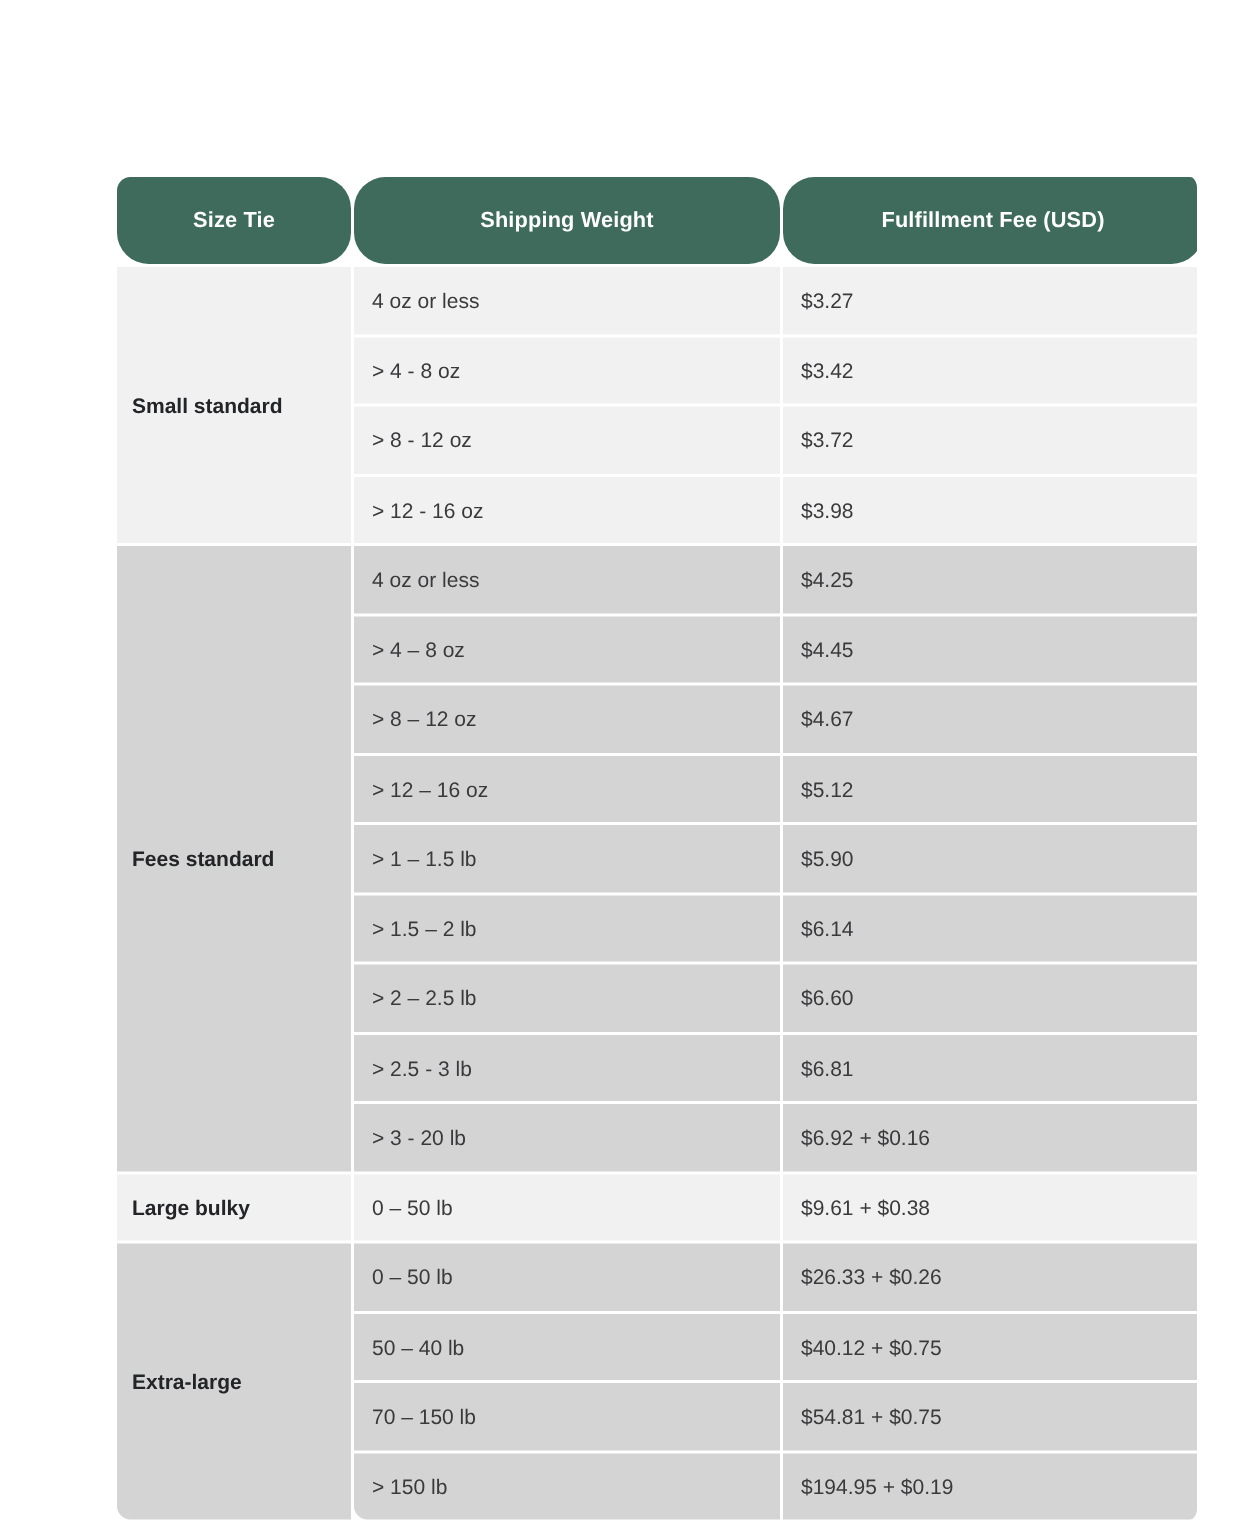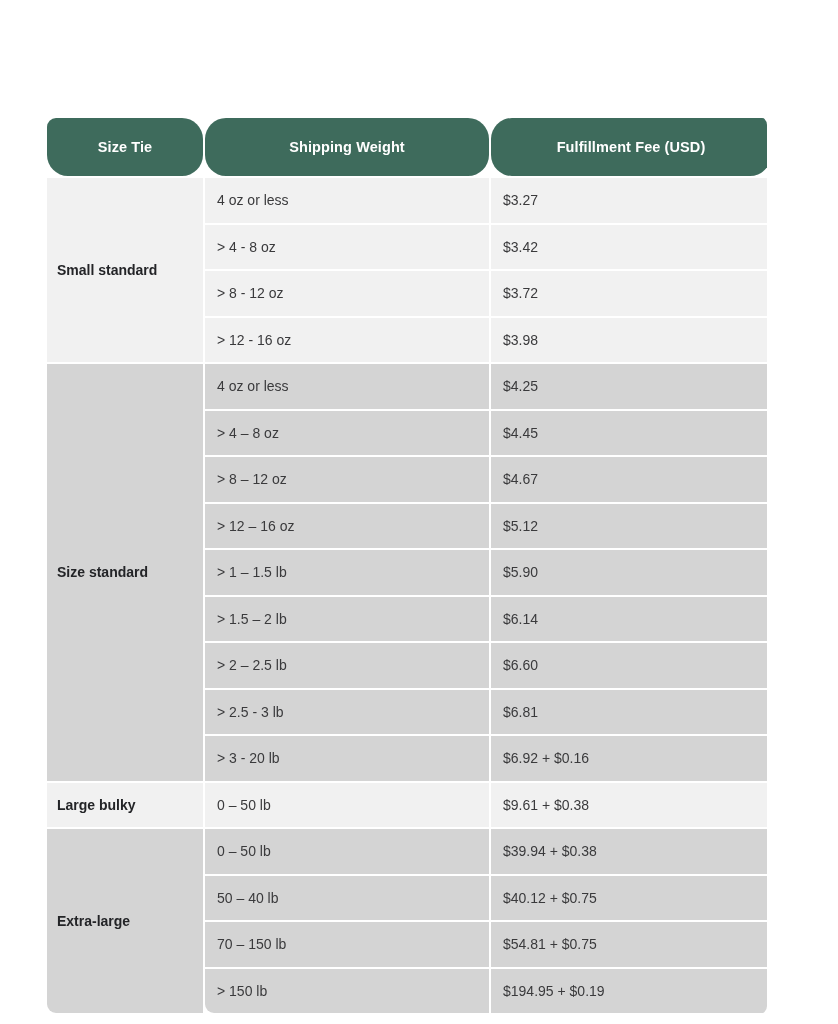--- a/index.html
+++ b/index.html
@@ -57,21 +57,21 @@
     font-size: 25.5px;
     font-weight: 700;
     color: #17181A;
     letter-spacing: -0.2px;
   }
 
   
   .table-card {
     position: absolute;
     top: 116px;
-    left: 45px;
+    left: 76px;
     width: 722px;
     border-radius: 9px;
     overflow: hidden;
   }
 
   table.fee-table {
     width: 722px;
     border-collapse: separate;
     border-spacing: 2px 2px;
     table-layout: fixed;
@@ -153,21 +153,21 @@
           </tr>
           <tr>
             <td class="bg-light">&gt; 8 - 12 oz</td>
             <td class="bg-light">$3.72</td>
           </tr>
           <tr>
             <td class="bg-light">&gt; 12 - 16 oz</td>
             <td class="bg-light">$3.98</td>
           </tr>
           <tr>
-            <td class="tier-cell bg-dark" rowspan="9">Size standard</td>
+            <td class="tier-cell bg-dark" rowspan="9">Fees standard</td>
             <td class="bg-dark">4 oz or less</td>
             <td class="bg-dark">$4.25</td>
           </tr>
           <tr>
             <td class="bg-dark">&gt; 4 – 8 oz</td>
             <td class="bg-dark">$4.45</td>
           </tr>
           <tr>
             <td class="bg-dark">&gt; 8 – 12 oz</td>
             <td class="bg-dark">$4.67</td>
@@ -197,21 +197,21 @@
             <td class="bg-dark">$6.92 + $0.16</td>
           </tr>
           <tr>
             <td class="tier-cell bg-light" rowspan="1">Large bulky</td>
             <td class="bg-light">0 – 50 lb</td>
             <td class="bg-light">$9.61 + $0.38</td>
           </tr>
           <tr class="tier-start-last">
             <td class="tier-cell bg-dark" rowspan="4">Extra-large</td>
             <td class="bg-dark">0 – 50 lb</td>
-            <td class="bg-dark">$39.94 + $0.38</td>
+            <td class="bg-dark">$26.33 + $0.26</td>
           </tr>
           <tr>
             <td class="bg-dark">50 – 40 lb</td>
             <td class="bg-dark">$40.12 + $0.75</td>
           </tr>
           <tr>
             <td class="bg-dark">70 – 150 lb</td>
             <td class="bg-dark">$54.81 + $0.75</td>
           </tr>
           <tr>

